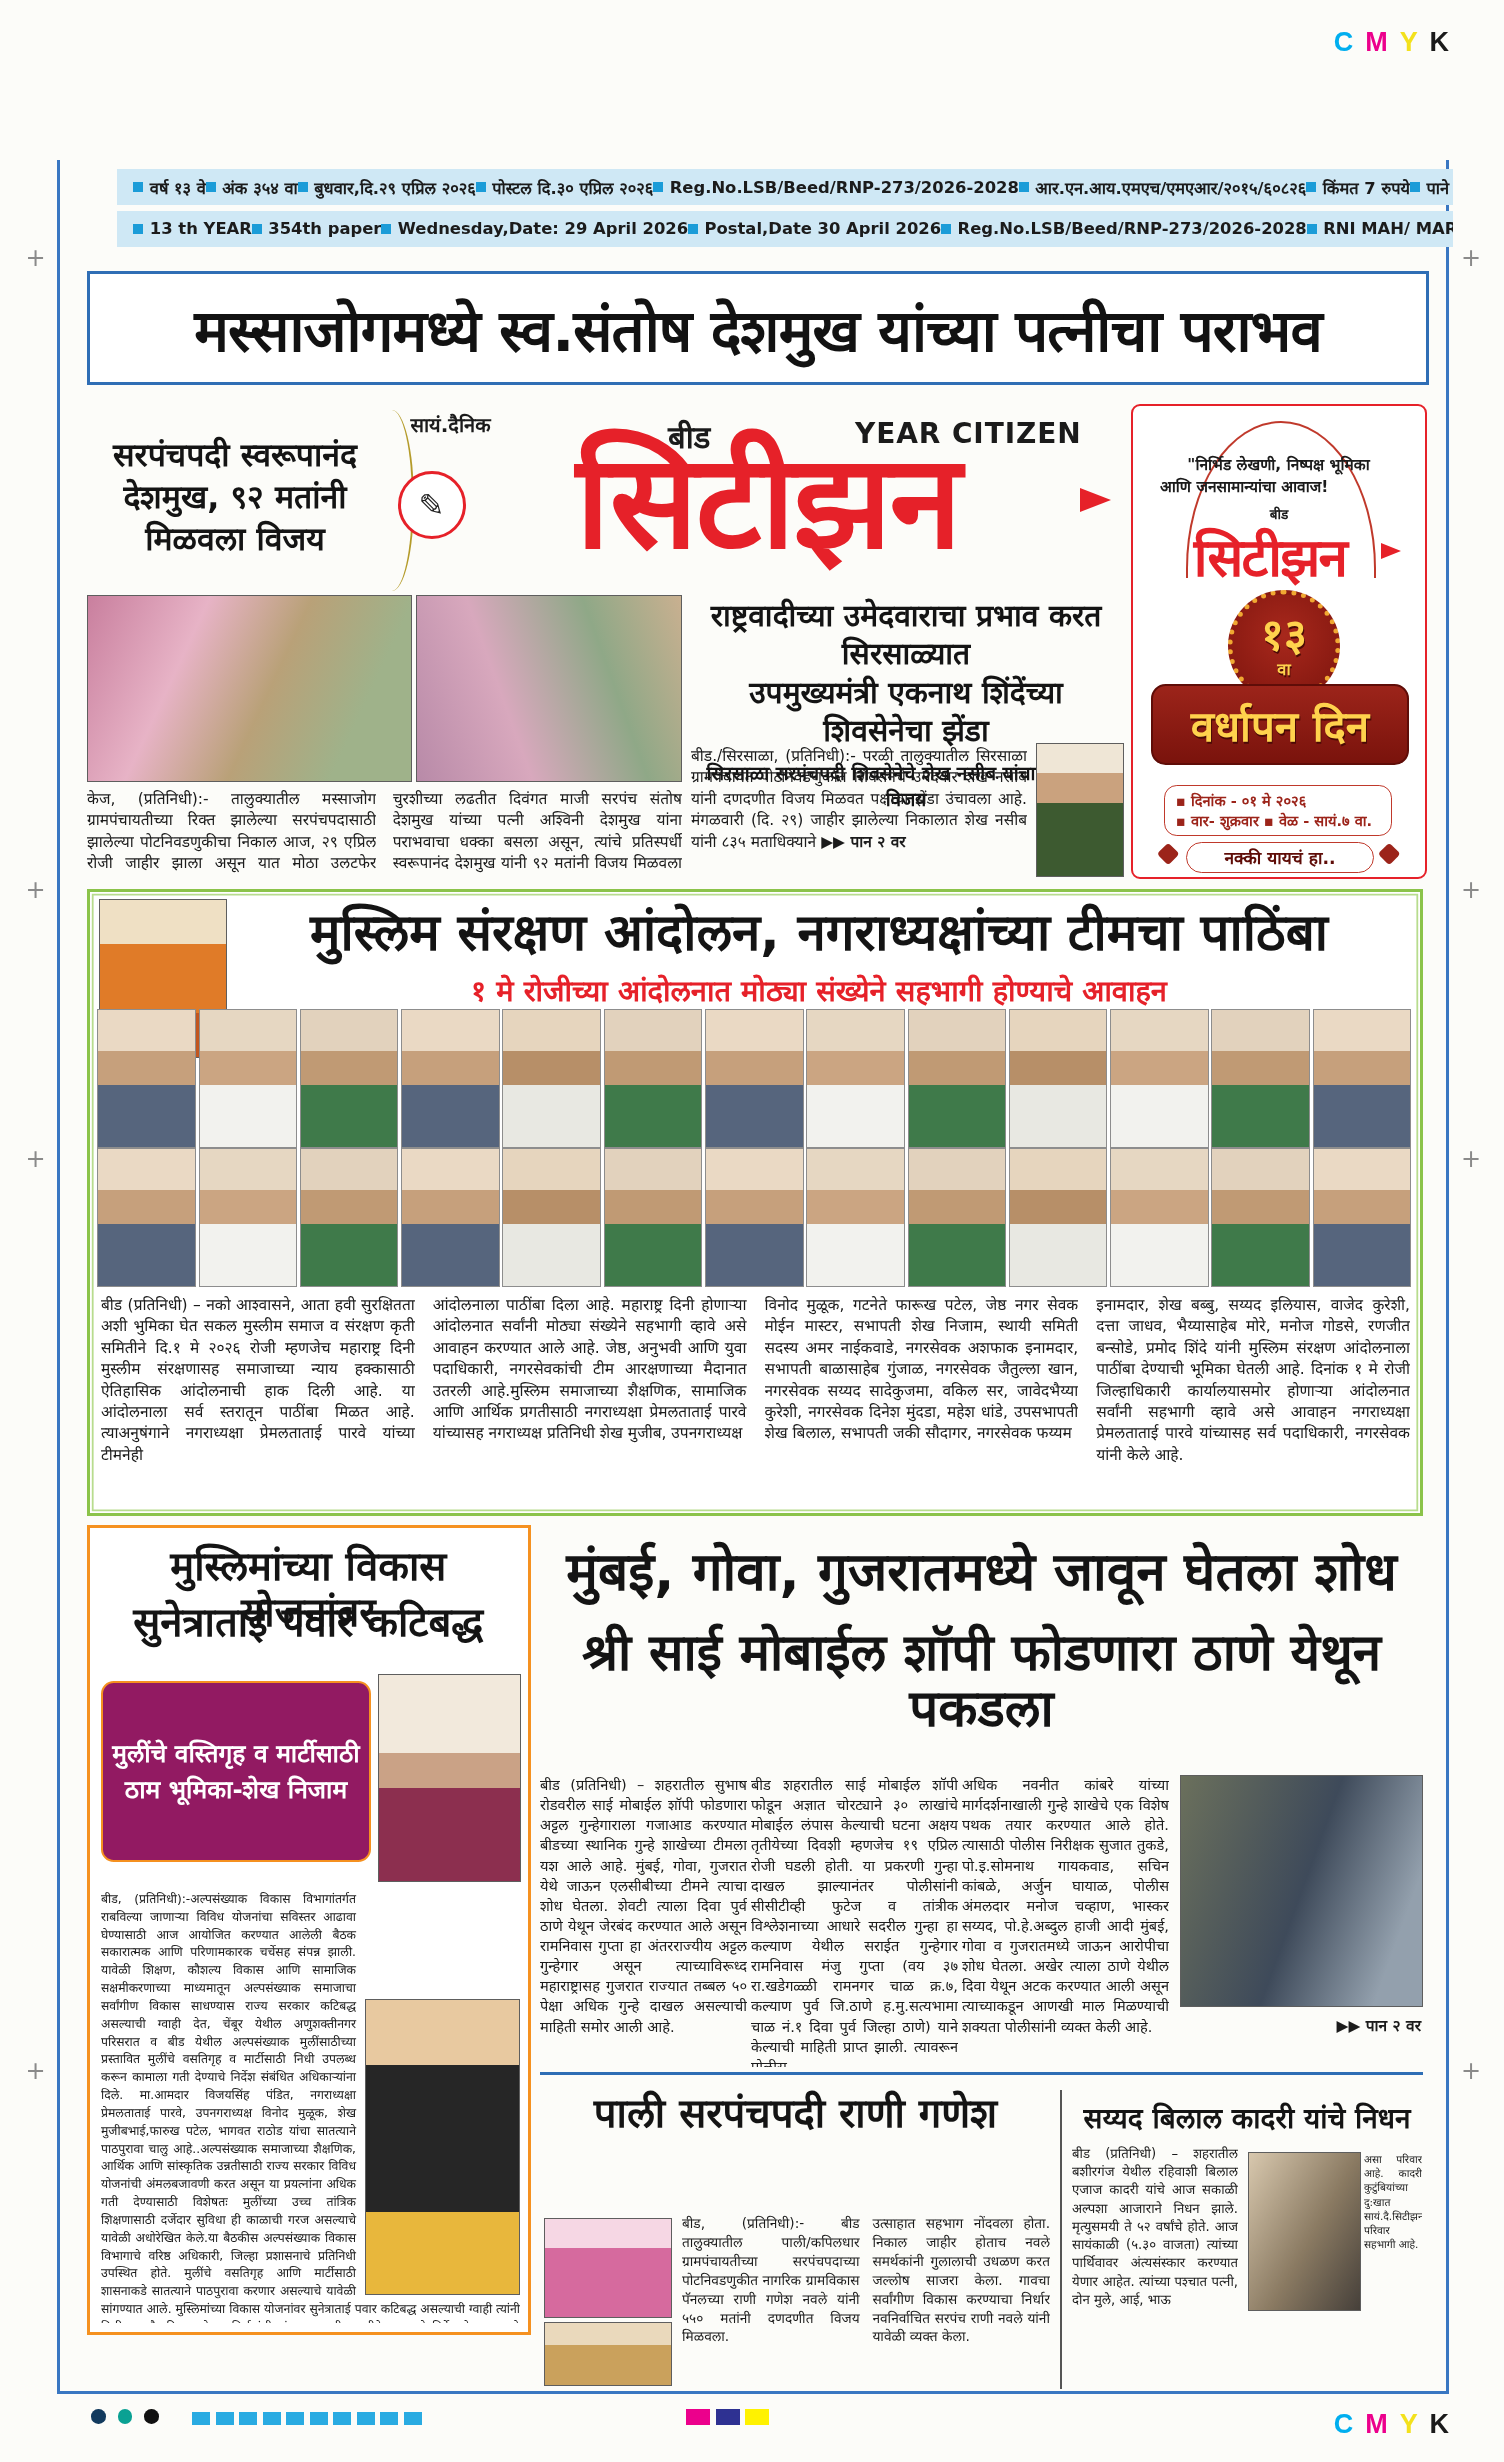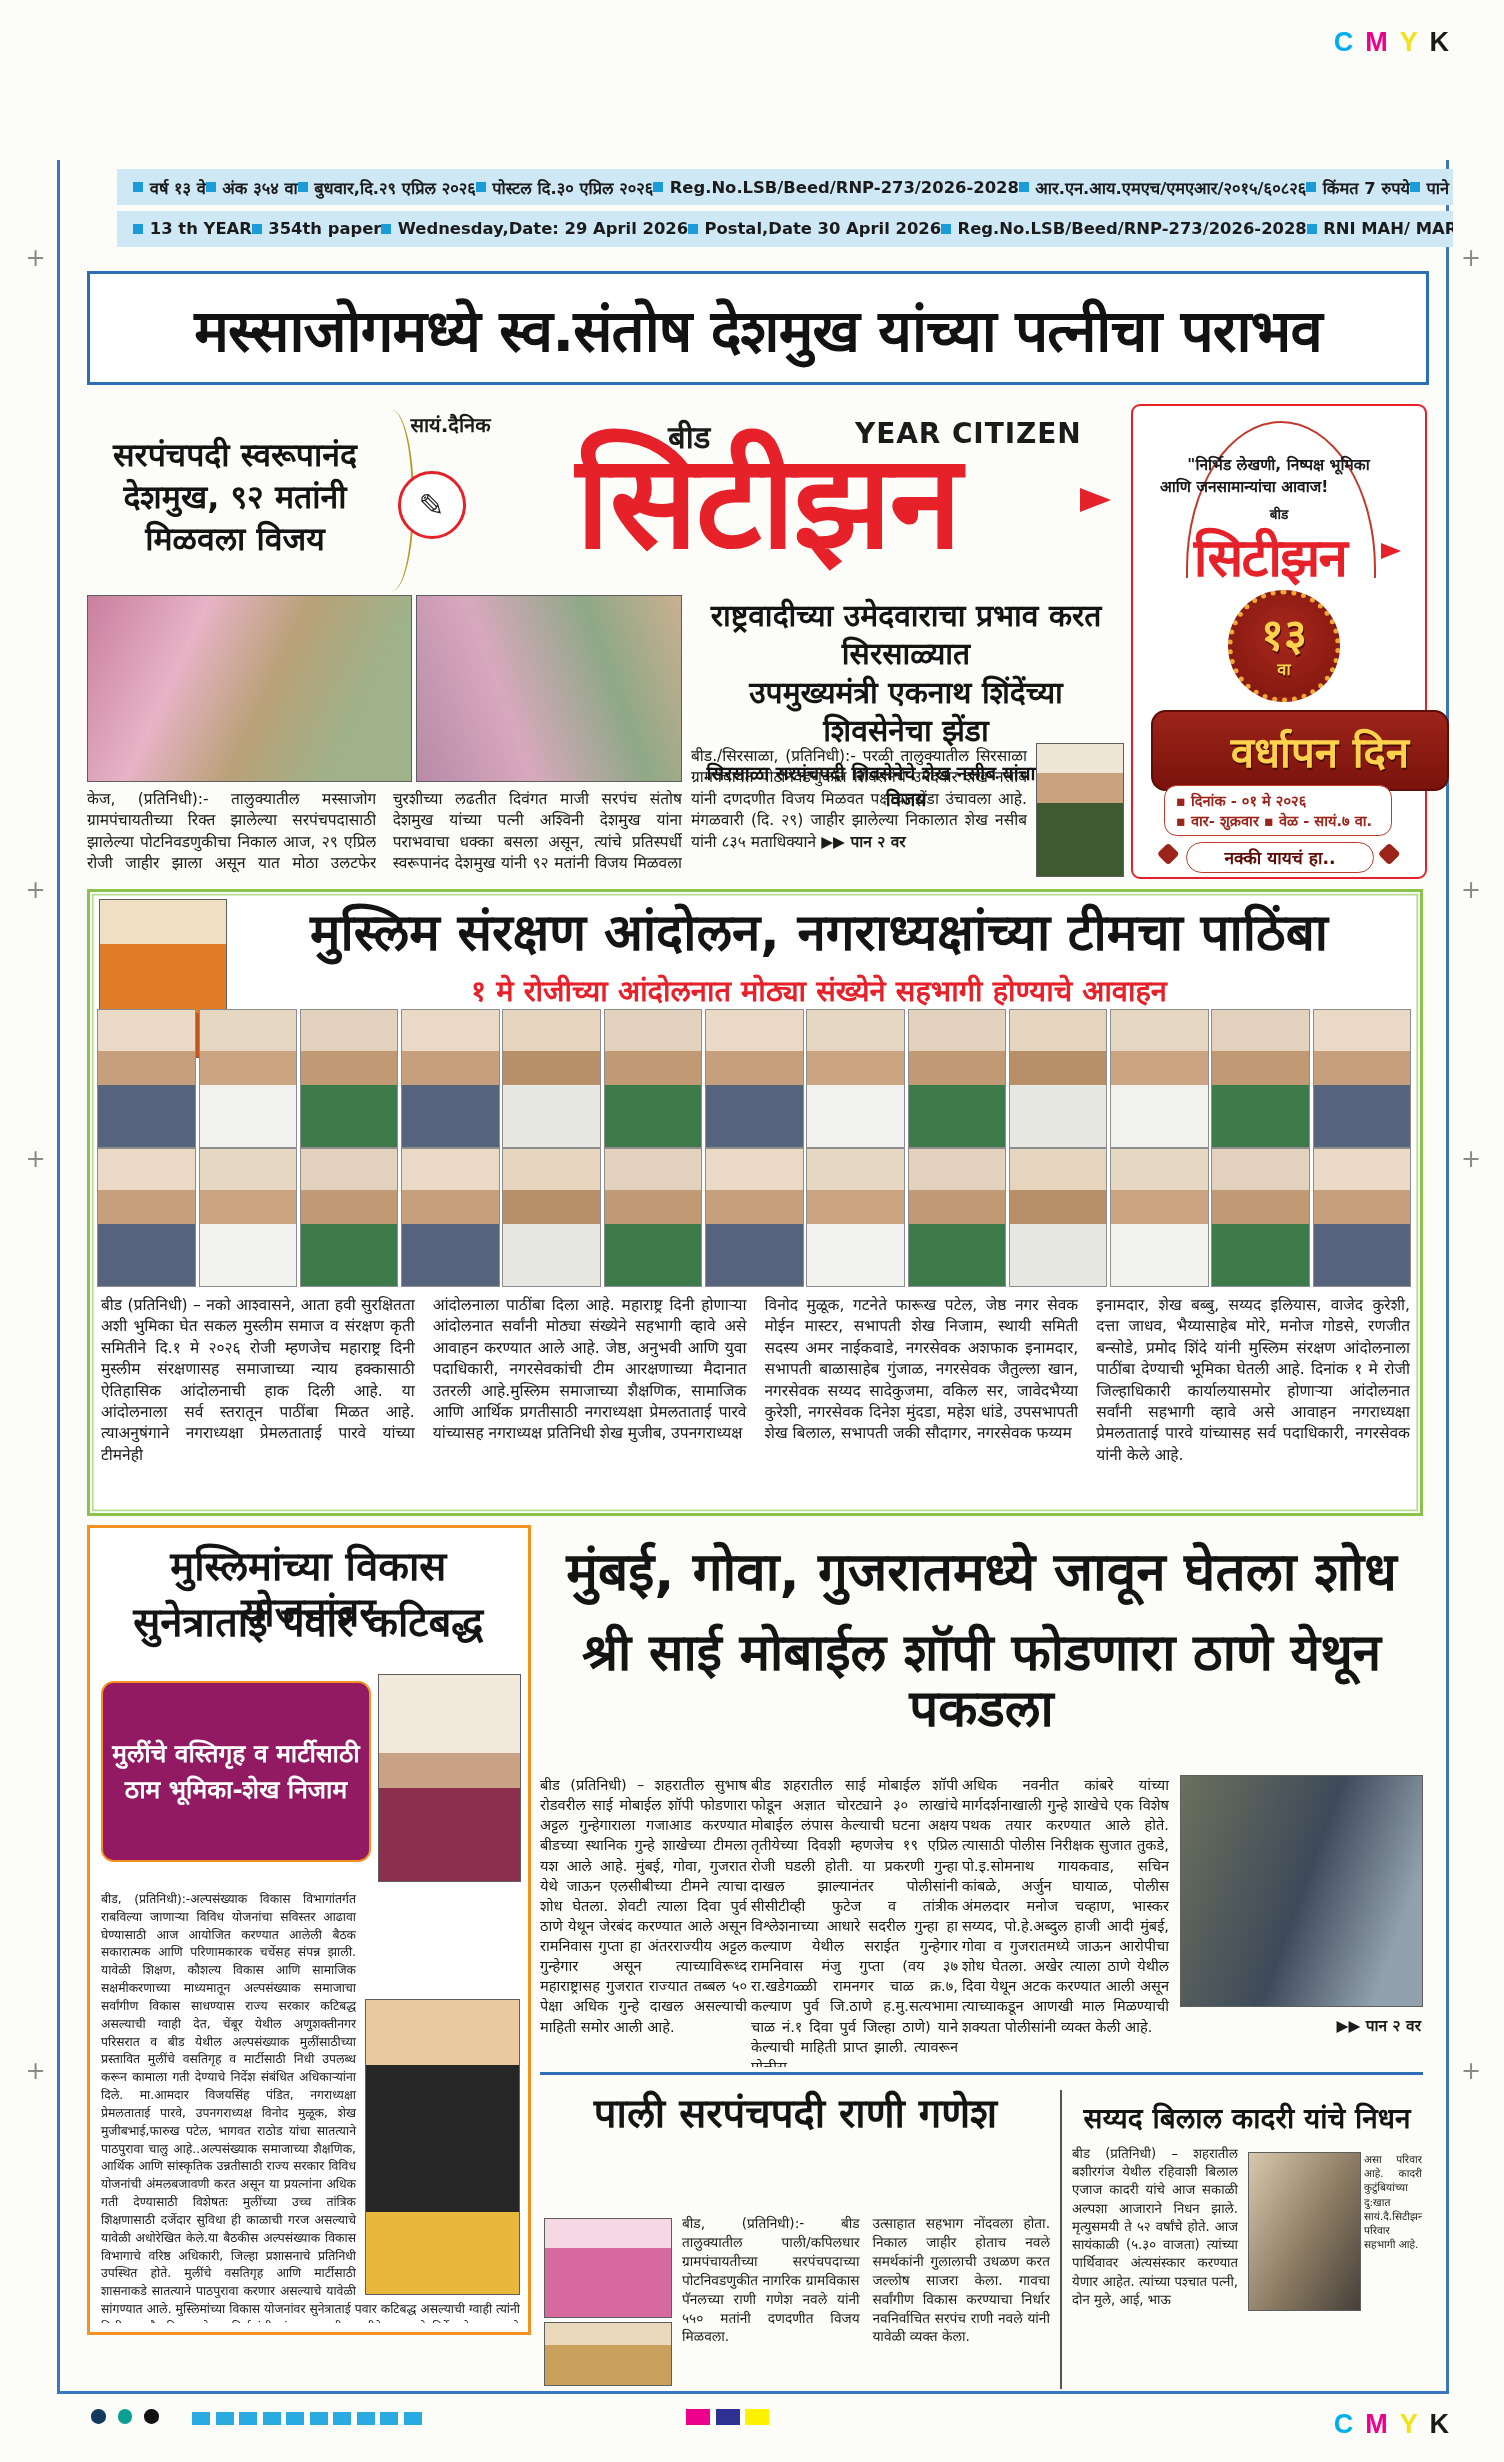--- a/index.html
+++ b/index.html
@@ -202,21 +202,21 @@
     <div class="abs dome" style="left:53px;top:14.6px;width:186px;height:155px;"></div>
     <div class="abs" style="left:27px;top:47px;width:237px;text-align:center;font-size:15.5px;font-weight:700;">"निर्भिड लेखणी, निष्पक्ष भूमिका</div>
     <div class="abs" style="left:27px;top:69px;width:237px;text-align:left;font-size:15.5px;font-weight:700;">आणि जनसामान्यांचा आवाज!</div>
     <div class="abs" style="left:0;top:98px;width:292px;text-align:center;font-size:13.7px;font-weight:800;">बीड</div>
     <div class="abs brand" style="left:0;top:113px;width:274px;font-size:53px;text-align:center;">सिटीझन</div>
     <div class="abs nib" style="left:248px;top:137px;border-top-width:8.2px;border-bottom-width:8.2px;border-left-width:20px;"></div>
     <div class="abs badge" style="left:95px;top:184px;width:102px;height:102px;">
       <div class="goldtxt" style="font-size:44px;line-height:1;">१३</div>
       <div class="goldtxt" style="font-size:16.4px;">वा</div>
     </div>
-    <div class="abs ribbon" style="left:18px;top:304px;width:254px;height:77px;padding-left:40px;">
+    <div class="abs ribbon" style="left:18px;top:278px;width:254px;height:77px;">
       <div class="goldtxt" style="font-size:42px;">वर्धापन दिन</div>
     </div>
     <div class="abs pill" style="left:31px;top:379px;width:228px;height:51px;padding:3.6px 11px;box-sizing:border-box;">
       <div style="font-size:14.6px;font-weight:800;color:#9c241a;">▪ दिनांक - ०१ मे २०२६</div>
       <div style="font-size:14.6px;font-weight:800;color:#9c241a;">▪ वार- शुक्रवार ▪ वेळ - सायं.७ वा.</div>
     </div>
     <div class="abs pill" style="left:53px;top:436px;width:186px;height:29px;border-radius:16.4px;display:flex;align-items:center;justify-content:center;">
       <span style="font-size:17.3px;font-weight:800;color:#5f0d08;">नक्की यायचं हा..</span>
     </div>
     <div class="abs" style="left:27px;top:440px;width:16.4px;height:16.4px;background:#9c241a;border-radius:3.6px;transform:rotate(45deg);"></div>

